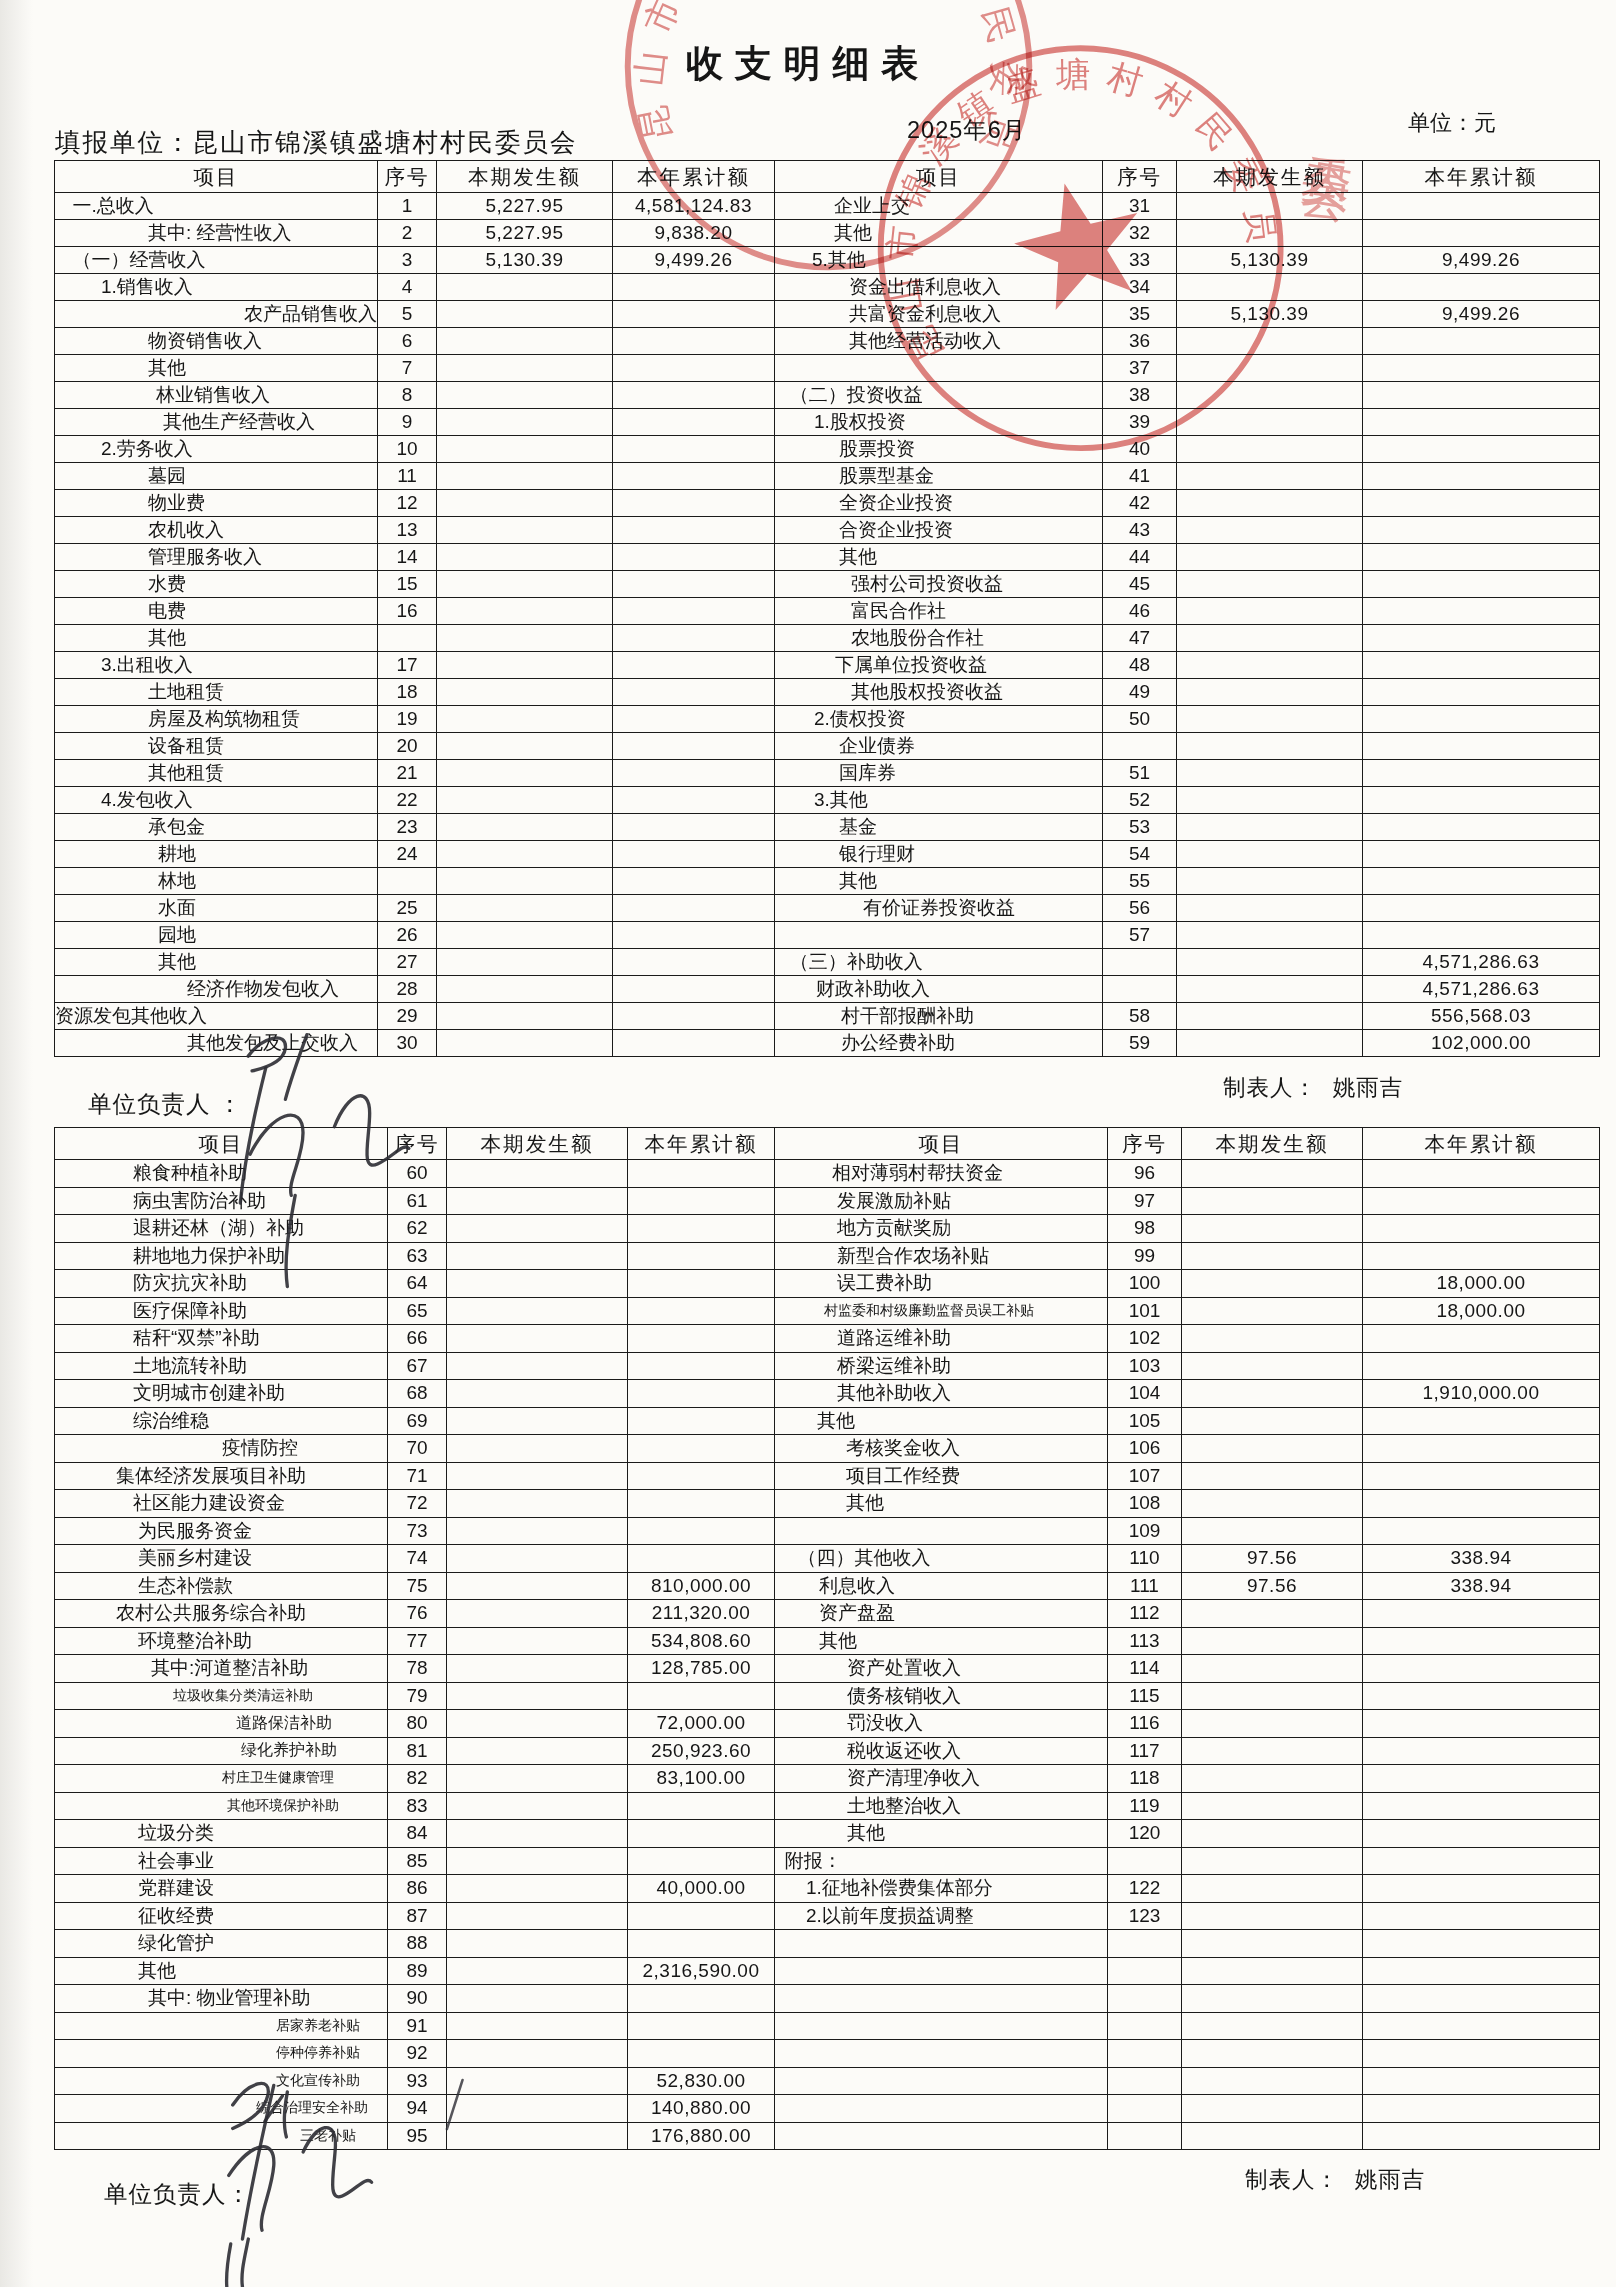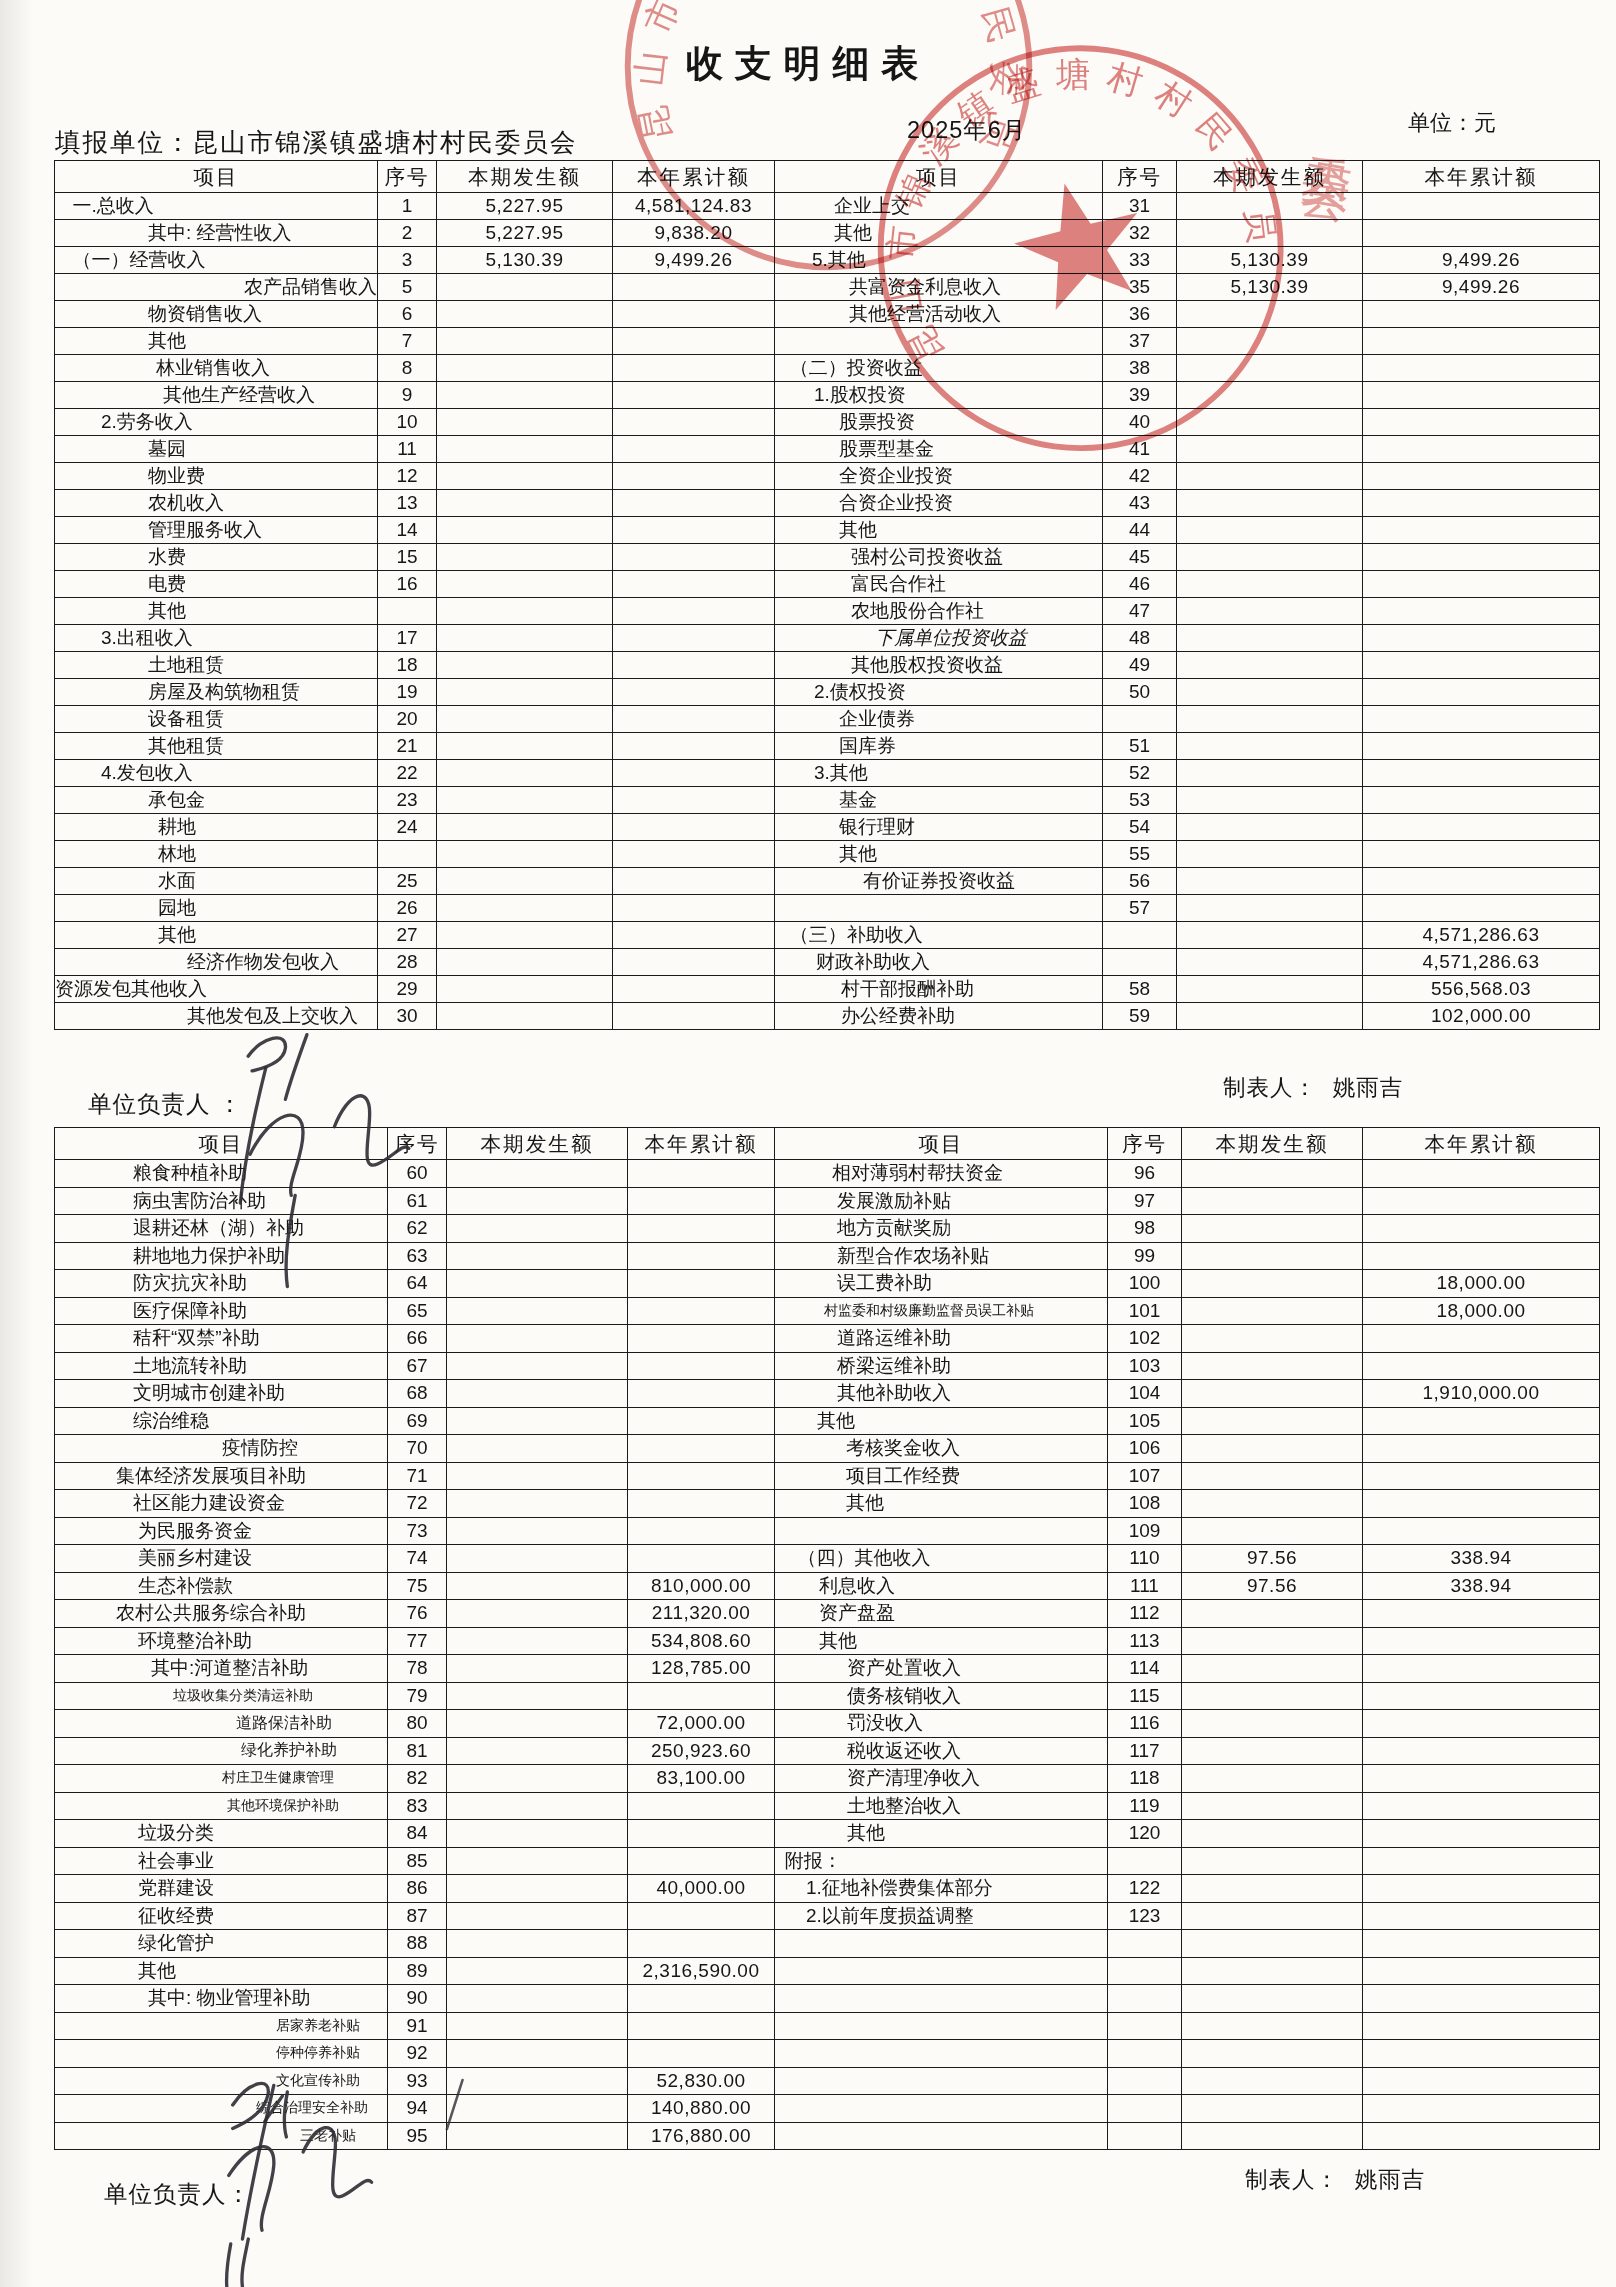--- a/index.html
+++ b/index.html
@@ -115,20 +115,30 @@
         <td class="item" style="padding-left: 17.6px;">（一）经营收入</td>
         <td class="num">3</td>
         <td class="amt">5,130.39</td>
         <td class="amt">9,499.26</td>
         <td class="item" style="padding-left: 37px;">5.其他</td>
         <td class="num">33</td>
         <td class="amt">5,130.39</td>
         <td class="amt">9,499.26</td>
       </tr>
       <tr style="height: 27px;">
+        <td class="item" style="padding-left: 46px;">1.销售收入</td>
+        <td class="num">4</td>
+        <td class="amt"></td>
+        <td class="amt"></td>
+        <td class="item" style="padding-left: 74px;">资金出借利息收入</td>
+        <td class="num">34</td>
+        <td class="amt"></td>
+        <td class="amt"></td>
+      </tr>
+      <tr style="height: 27px;">
         <td class="item" style="padding-left: 93px; text-align: right;">农产品销售收入</td>
         <td class="num">5</td>
         <td class="amt"></td>
         <td class="amt"></td>
         <td class="item" style="padding-left: 74px;">共富资金利息收入</td>
         <td class="num">35</td>
         <td class="amt">5,130.39</td>
         <td class="amt">9,499.26</td>
       </tr>
       <tr style="height: 27px;">
@@ -249,21 +259,21 @@
         <td class="item" style="padding-left: 76px;">农地股份合作社</td>
         <td class="num">47</td>
         <td class="amt"></td>
         <td class="amt"></td>
       </tr>
       <tr style="height: 27px;">
         <td class="item" style="padding-left: 46px;">3.出租收入</td>
         <td class="num">17</td>
         <td class="amt"></td>
         <td class="amt"></td>
-        <td class="item" style="padding-left: 100px; font-style: italic;">下属单位投资收益</td>
+        <td class="item" style="padding-left: 60px;">下属单位投资收益</td>
         <td class="num">48</td>
         <td class="amt"></td>
         <td class="amt"></td>
       </tr>
       <tr style="height: 27px;">
         <td class="item" style="padding-left: 93px;">土地租赁</td>
         <td class="num">18</td>
         <td class="amt"></td>
         <td class="amt"></td>
         <td class="item" style="padding-left: 76px;">其他股权投资收益</td>

